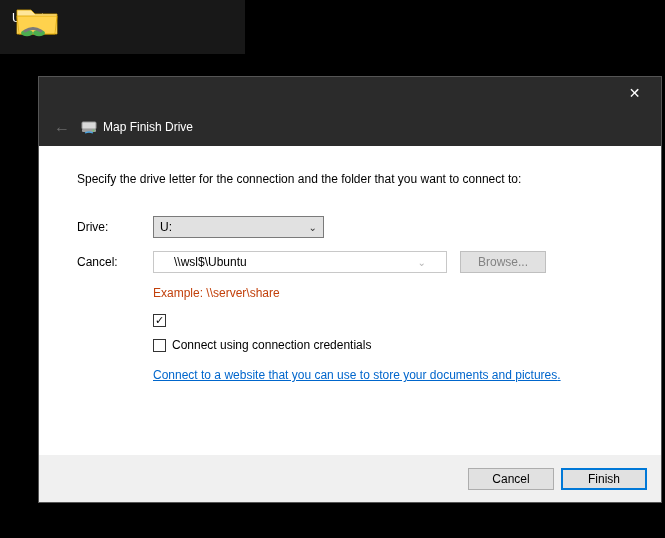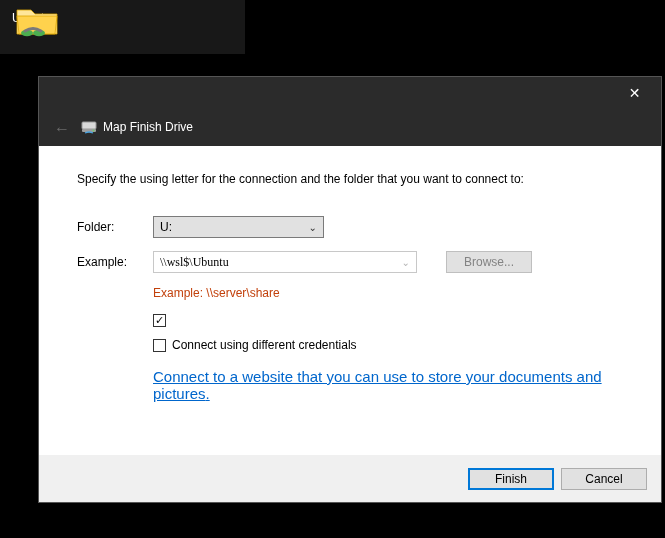--- a/index.html
+++ b/index.html
@@ -107,34 +107,33 @@
     border: 1px solid #7a7a7a;
     display: flex;
     align-items: center;
     justify-content: space-between;
     padding: 0 6px;
     font-size: 12px;
     cursor: pointer;
   }
   .drive-select .chev { font-size: 10px; color: #333; }
   .folder-input {
-    width: 264px;
+    width: 294px;
     height: 22px;
     border: 1px solid #c8c8c8;
-    padding: 0 6px;
+    padding: 0 20px;
     font-size: 12px;
     display: flex;
     align-items: center;
     justify-content: space-between;
     color: #000;
-    font-family: Liberation Serif, serif;
   }
   .folder-input .chev { color: #b4b4b4; font-size: 10px; }
   .browse-btn {
-    margin-left: 29px;
+    margin-left: 13px;
     width: 86px;
     height: 22px;
     background: #e1e1e1;
     border: 1px solid #bfbfbf;
     color: #838383;
     font-size: 12px;
     display: flex;
     align-items: center;
     justify-content: center;
   }
@@ -159,21 +158,21 @@
     display: flex;
     align-items: center;
     justify-content: center;
     font-size: 11px;
     line-height: 1;
     background: #fff;
   }
   .link {
     color: #0066cc;
     text-decoration: underline;
-    font-size: 15px;
+    font-size: 12px;
     cursor: pointer;
     margin-top: 5px;
     display: inline-block;
   }
   .footer {
     position: absolute;
     bottom: 0;
     left: 0;
     right: 0;
     height: 47px;
@@ -233,60 +232,60 @@
         <rect x="1" y="3" width="14" height="7" rx="1" fill="#d9d9d9" stroke="#999"></rect>
         <rect x="1" y="10" width="14" height="3" rx="1" fill="#9e9e9e"></rect>
         <circle cx="12.5" cy="11.5" r="0.9" fill="#6fcf6f"></circle>
         <path d="M4 14 Q8 12 12 14" stroke="#4aa3df" stroke-width="1.3" fill="none"></path>
       </svg>
     </span>
     <span class="header-title">Map Finish Drive</span>
   </div>
 
   <div class="content">
-    <div class="instruction">Specify the using letter for the connection and the folder that you want to connect to:</div>
+    <div class="instruction">Specify the drive letter for the connection and the folder that you want to connect to:</div>
 
     <div class="row">
-      <div class="field-label">Folder:</div>
+      <div class="field-label">Drive:</div>
       <div class="drive-select">
         <span>U:</span>
         <span class="chev">⌄</span>
       </div>
     </div>
 
     <div class="row">
-      <div class="field-label">Example:</div>
+      <div class="field-label">Cancel:</div>
       <div class="folder-input">
         <span>\\wsl$\Ubuntu</span>
         <span class="chev">⌄</span>
       </div>
       <div class="browse-btn">
         <span>Browse...</span>
       </div>
     </div>
 
     <div class="indent example">Example: \\server\share</div>
 
     <div class="indent checkbox-row">
       <div class="checkbox">
         <span>✓</span>
       </div>
     </div>
 
     <div class="indent checkbox-row">
       <div class="checkbox"></div>
-      <span>Connect using different credentials</span>
+      <span>Connect using connection credentials</span>
     </div>
 
     <div class="indent">
       <span class="link"><span>Connect to a website that you can use to store your documents and pictures</span>.</span>
     </div>
   </div>
 
   <div class="footer">
+    <div class="btn">
+      <span>Cancel</span>
+    </div>
     <div class="btn primary">
       <span>Finish</span>
     </div>
-    <div class="btn">
-      <span>Cancel</span>
-    </div>
   </div>
 </div>
 
 </body></html>

